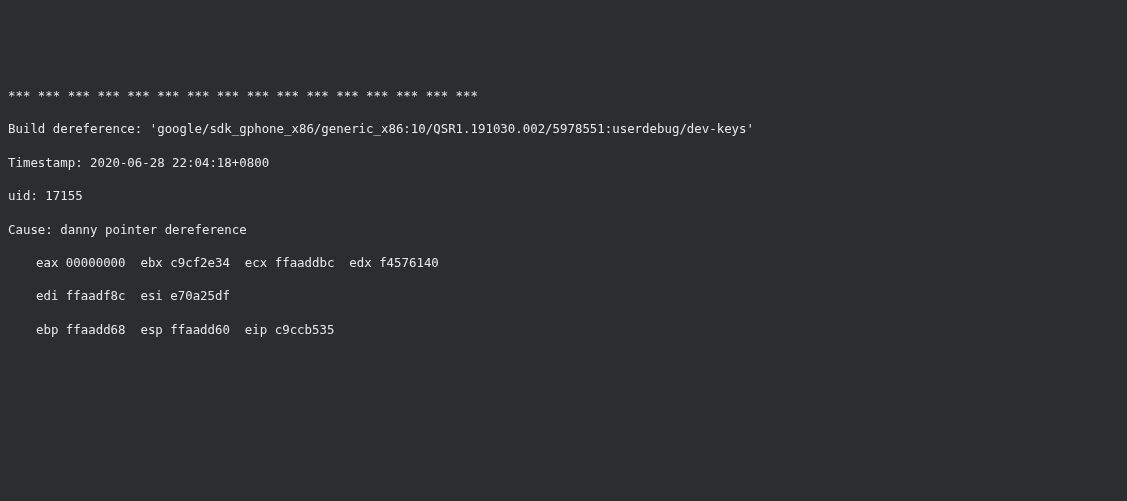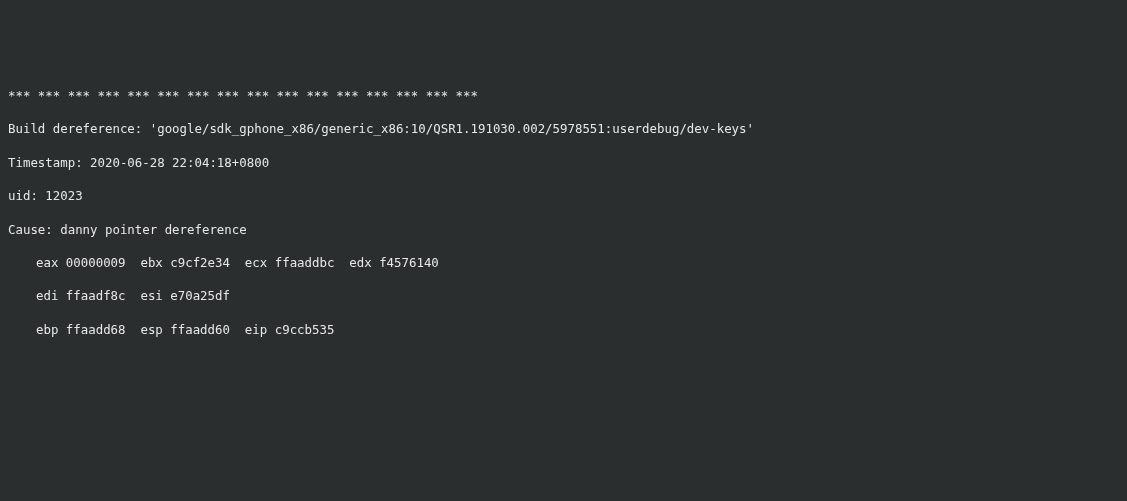--- a/index.html
+++ b/index.html
@@ -27,23 +27,23 @@
 </style>
 </head>
 <body>
 
 
 
 <div class="log">
 <span class="line">*** *** *** *** *** *** *** *** *** *** *** *** *** *** *** ***</span>
 <span class="line">Build dereference: 'google/sdk_gphone_x86/generic_x86:10/QSR1.191030.002/5978551:userdebug/dev-keys'</span>
 <span class="line">Timestamp: 2020-06-28 22:04:18+0800</span>
-<span class="line">uid: 12023</span>
+<span class="line">uid: 17155</span>
 <span class="line">Cause: danny pointer dereference</span>
-<span class="line indent1">eax 00000009  ebx c9cf2e34  ecx ffaaddbc  edx f4576140</span>
+<span class="line indent1">eax 00000000  ebx c9cf2e34  ecx ffaaddbc  edx f4576140</span>
 <span class="line indent1">edi ffaadf8c  esi e70a25df</span>
 <span class="line indent1">ebp ffaadd68  esp ffaadd60  eip c9ccb535</span>
 <span class="line"> </span>
 
 
 
 
 
 
 

